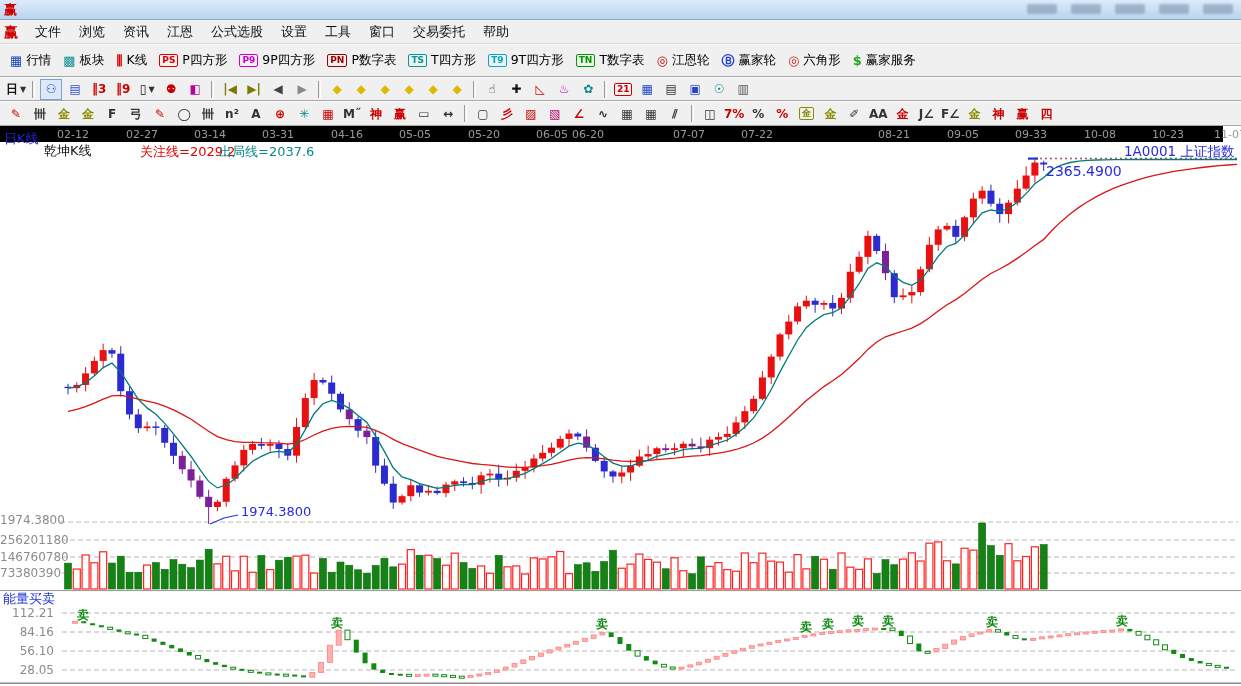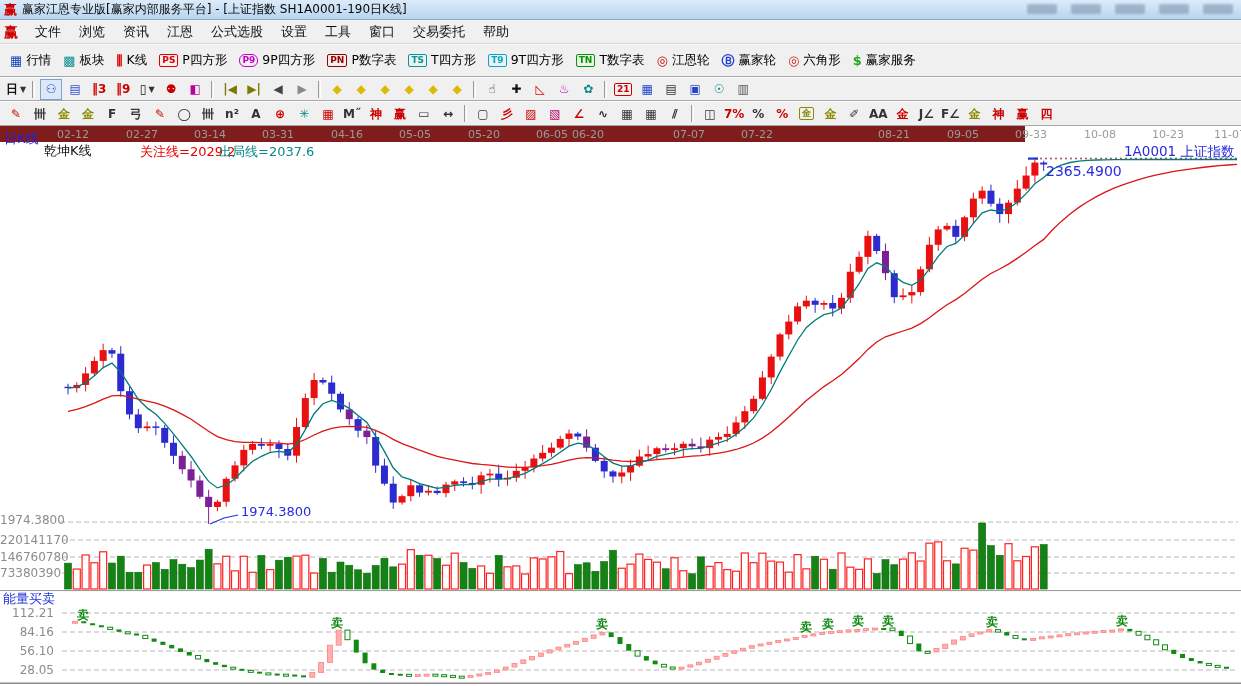--- a/index.html
+++ b/index.html
@@ -30,39 +30,38 @@
   .tb1item .glyph.box{font-size:9px;font-weight:bold;border:1px solid currentColor;padding:1px 2px;border-radius:2px;}
   .tb1item .lbl{font-size:12.5px;color:#000;}
   .icell{display:flex;align-items:center;justify-content:center;min-width:20px;height:19px;
     margin:0 1px;font-size:12px;font-weight:bold;cursor:default;border:1px solid transparent;}
   .icell.pressed{border:1px solid #7aa4d6;background:#dce8f6;}
   .icell .ig{line-height:1;}
   .icell .ig.box{font-size:9px;border:1px solid currentColor;padding:1px 2px;border-radius:2px;}
   .icell .arr{font-size:8px;color:#333;margin-left:2px;}
   .vsep{width:1px;height:17px;border-left:1px solid #9a9a9a;border-right:1px solid #ffffff;margin:0 4px;}
   
-  .datestrip{position:absolute;left:0;top:126px;width:1025px;height:16px;background:#7f1d1d;
+  .datestrip{position:absolute;left:0;top:126px;width:1223px;height:16px;background:#000000;
     border-bottom:4px solid #a3a3a3;}
   .datelbl{position:absolute;top:2px;width:40px;text-align:center;font-size:11px;color:#9a9a9a;}
   
   .chart{position:absolute;left:0;top:142px;width:1241px;height:544px;background:#fff;}
   .anno{position:absolute;white-space:nowrap;line-height:1.1;}
   .blue{color:#2a2ae0;}
   .axislbl{position:absolute;left:0;width:58px;text-align:right;font-size:12px;color:#8c8c8c;}
   .selltag{position:absolute;width:16px;text-align:center;font-size:12px;font-weight:bold;color:#118a11;}
   .periodlbl{position:absolute;left:4px;top:130px;font-size:13px;color:#2222dd;z-index:6;}
 </style>
 </head>
 <body>
 
 <div id="app">
 
   <div class="titlebar">
     <span class="appicon">赢</span>
-    <span class="titletext">赢家江恩专业版[赢家内部服务平台] - [上证指数  SH1A0001-190日K线]</span>
     <div class="ghosts">
         <i></i>
         <i></i>
         <i></i>
         <i></i>
         <i></i>
       </div>
   </div>
 
   <div class="menubar">
@@ -92,21 +91,21 @@
       </div>
       <div class="tb1item">
         <span class="glyph" style="color: rgb(221, 0, 0);">⫼</span>
         <span class="lbl">K线</span>
       </div>
       <div class="tb1item">
         <span class="glyph box" style="color: rgb(221, 0, 0);">PS</span>
         <span class="lbl">P四方形</span>
       </div>
       <div class="tb1item">
-        <span class="glyph box" style="color: rgb(204, 0, 204); border-radius: 6px;">P9</span>
+        <span class="glyph box" style="color: rgb(204, 0, 204);">P9</span>
         <span class="lbl">9P四方形</span>
       </div>
       <div class="tb1item">
         <span class="glyph box" style="color: rgb(153, 0, 0);">PN</span>
         <span class="lbl">P数字表</span>
       </div>
       <div class="tb1item">
         <span class="glyph box" style="color: rgb(0, 153, 153);">TS</span>
         <span class="lbl">T四方形</span>
       </div>
@@ -917,21 +916,21 @@
       </svg>
 
     <span class="anno" style="left:44px;top:2px;font-size:13px;color:#111;">乾坤K线</span>
     <span class="anno" style="left:140px;top:3px;font-size:13px;color:#e80000;">关注线=2029.2</span>
     <span class="anno" style="left:219px;top:3px;font-size:13px;color:#0a8a8a;">出局线=2037.6</span>
     <span class="anno blue" style="left:1124px;top:2px;font-size:13.5px;">1A0001  上证指数</span>
     <span class="anno blue" style="left:1046px;top:22px;font-size:14px;">2365.4900</span>
     <span class="anno blue" style="left:241px;top:363px;font-size:13px;">1974.3800</span>
     <span class="axislbl" style="top:371px;">1974.3800</span>
     <div id="volLabels">
-        <span class="axislbl" style="top: 391px;">220141170</span>
+        <span class="axislbl" style="top: 391px;">256201180</span>
         <span class="axislbl" style="top: 408px;">146760780</span>
         <span class="axislbl" style="top: 424px;">73380390</span>
       </div>
     <span class="anno" style="left:3px;top:450px;font-size:13px;color:#2233dd;">能量买卖</span>
     <div id="indLabels">
         <span class="axislbl" style="top: 464px; width: 54px;">112.21</span>
         <span class="axislbl" style="top: 483px; width: 54px;">84.16</span>
         <span class="axislbl" style="top: 502px; width: 54px;">56.10</span>
         <span class="axislbl" style="top: 521px; width: 54px;">28.05</span>
       </div>

